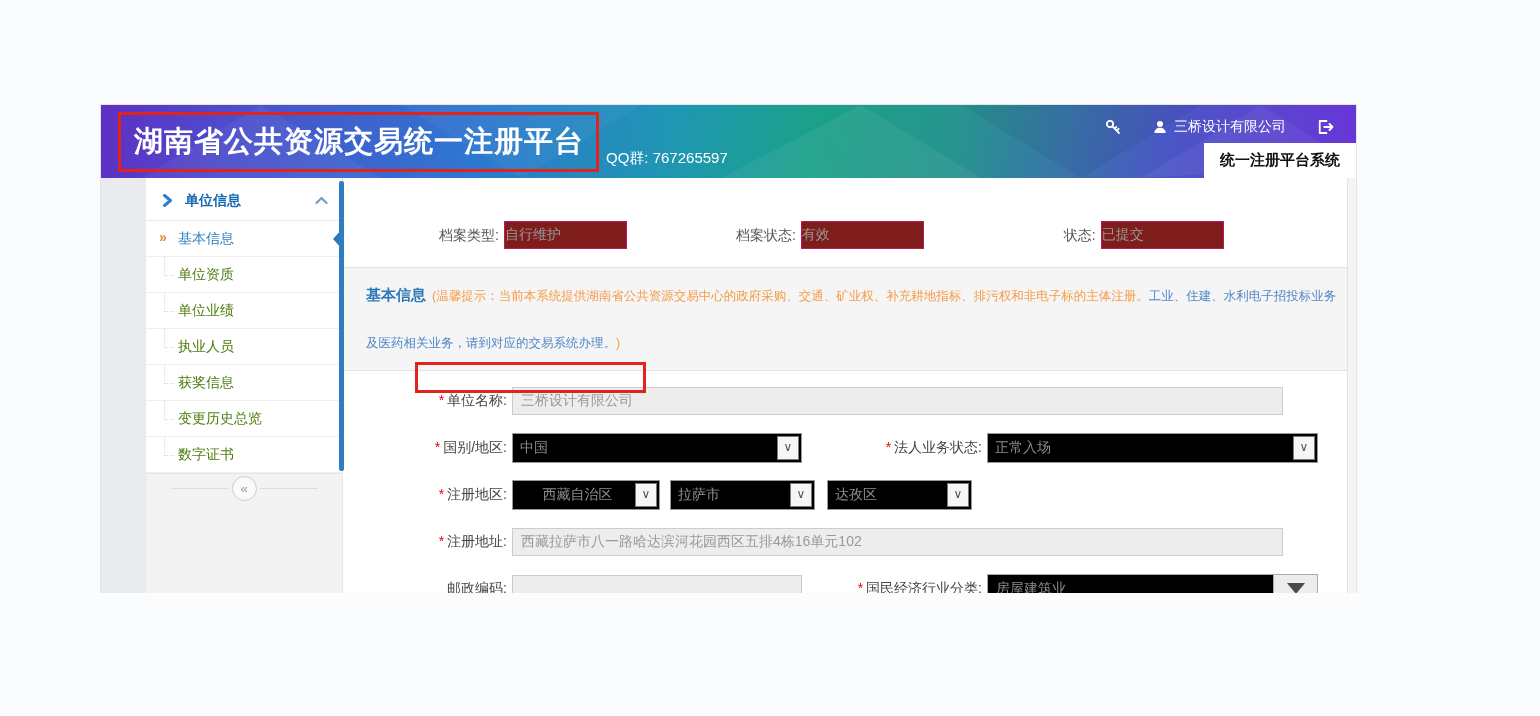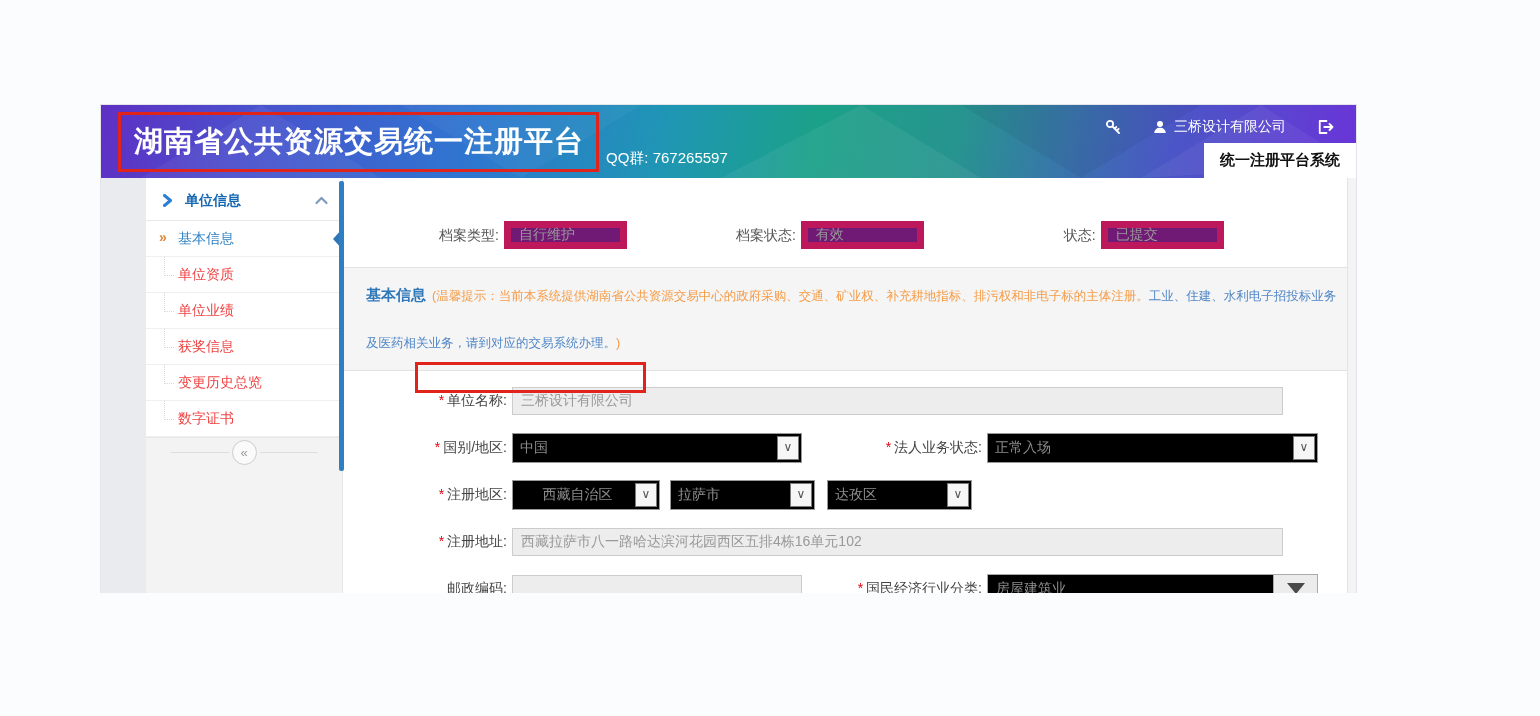--- a/index.html
+++ b/index.html
@@ -23,39 +23,39 @@
   
   .body { display:flex; height:415px; position:relative; }
   .gutter { width:45px; background:#e9ebee; }
 
   
   .sidebar { width:196px; background:#fff; position:relative; display:flex; flex-direction:column; padding-top:3px; }
   .group-header { height:40px; display:flex; align-items:center; padding:0 14px 0 16px; border-bottom:1px solid #e8e8e8; cursor:pointer; }
   .group-header .gtitle { color:#1668b3; font-size:14px; font-weight:bold; margin-left:12px; }
   .group-header .chev-up { margin-left:auto; }
   .menu { }
-  .item { position:relative; height:36px; display:flex; align-items:center; padding-left:32px; font-size:14px; color:#ef4444; border-bottom:1px solid #efefef; cursor:pointer; }
+  .item { position:relative; height:36px; display:flex; align-items:center; padding-left:32px; font-size:14px; color:#4d7c0f; border-bottom:1px solid #efefef; cursor:pointer; }
   .item::before { content:""; position:absolute; left:18px; top:0; width:9px; height:18px; border-left:1px dotted #d8d8d8; border-bottom:1px dotted #d8d8d8; }
   .item.active { color:#2e81c4; }
   .item.active::before { display:none; }
   .item .dmark { position:absolute; left:13px; top:8px; color:#e08a3c; font-size:14px; font-weight:bold; }
   .item .tri { position:absolute; right:-1px; top:7px; width:0; height:0; border-top:11px solid transparent; border-bottom:11px solid transparent; border-right:10px solid #2e75b6; }
   .collapse-bar { height:30px; background:#f3f3f4; border-top:1px solid #e6e6e6; display:flex; align-items:center; justify-content:center; cursor:pointer; }
   .collapse-bar .cline { width:58px; height:1px; background:#ddd; }
   .collapse-bar .circ { width:25px; height:25px; border:1px solid #ccc; border-radius:50%; background:#fafafa; color:#999; font-size:13px; display:flex; align-items:center; justify-content:center; margin:0 3px; }
   .sidebar-rest { flex:1; background:#f3f3f4; }
   .side-scroll { position:absolute; right:-2px; top:3px; width:5px; height:290px; background:#2e7fc1; border-radius:2px; z-index:6; }
 
   
   .content { flex:1; background:#fff; position:relative; border-left:1px solid #e8e8e8; overflow:hidden; }
   .content-scroll { position:absolute; right:0; top:0; bottom:0; width:9px; background:#f4f4f5; border-left:1px solid #e3e3e3; }
 
   .meta-row { height:89px; display:flex; align-items:flex-end; padding-bottom:18px; padding-left:96px; }
   .mlabel { color:#555; font-size:14px; margin-right:5px; line-height:28px; }
-  .minp { width:123px; height:28px; background:#701a75; border:7px solid #be185d; color:#999; font-size:14px; display:flex; align-items:center; padding-left:8px; }
+  .minp { width:123px; height:28px; background:#7f1d1d; border:1px solid #be185d; color:#999; font-size:14px; display:flex; align-items:center; padding-left:0; }
   .mgap1 { margin-left:109px; } .mgap2 { margin-left:140px; }
 
   .section-bar { background:#f5f5f6; border-top:1px solid #e3e3e3; border-bottom:1px solid #e3e3e3; padding:4px 14px 4px 23px; line-height:45px; min-height:84px; }
   .sec-title { color:#2e77b8; font-size:15px; font-weight:bold; margin-right:6px; }
   .n-orange { color:#f59b45; font-size:12.5px; }
   .n-blue { color:#4f86c6; font-size:12.5px; }
 
   .form { padding-top:6px; position:relative; }
   .frow { display:flex; align-items:center; height:47px; }
   .flabel { width:164px; text-align:right; color:#444; font-size:14px; white-space:nowrap; }
@@ -131,20 +131,23 @@
           <span>基本信息</span>
           <span class="tri"></span>
         </div>
         <div class="item">
           <span>单位资质</span>
         </div>
         <div class="item">
           <span>单位业绩</span>
         </div>
         <div class="item">
+          <span>执业人员</span>
+        </div>
+        <div class="item">
           <span>获奖信息</span>
         </div>
         <div class="item">
           <span>变更历史总览</span>
         </div>
         <div class="item">
           <span>数字证书</span>
         </div>
       </div>
       <div class="collapse-bar">

